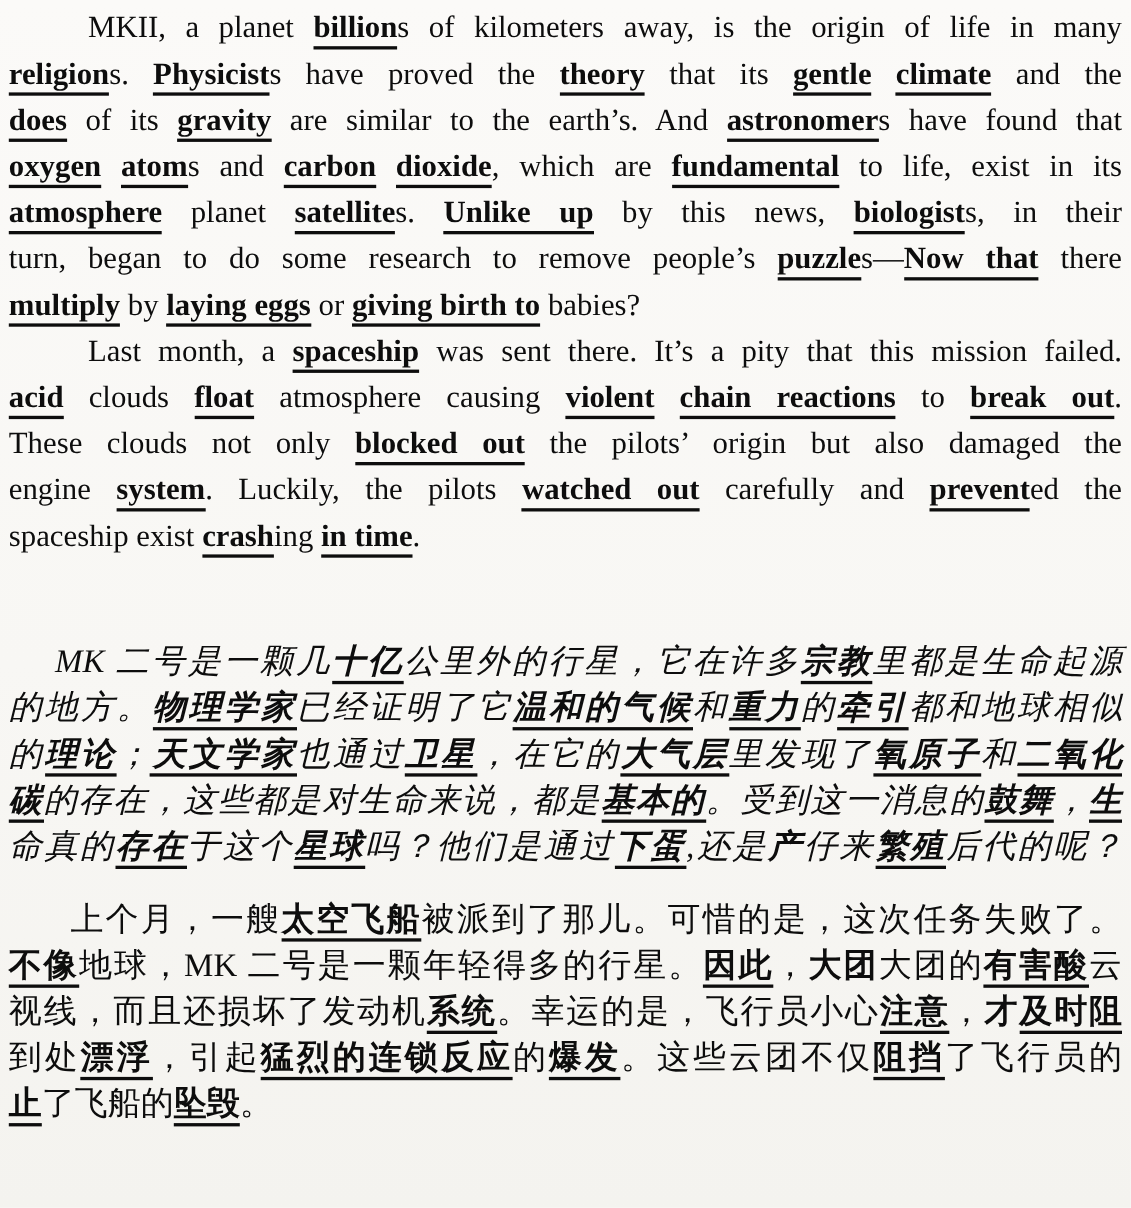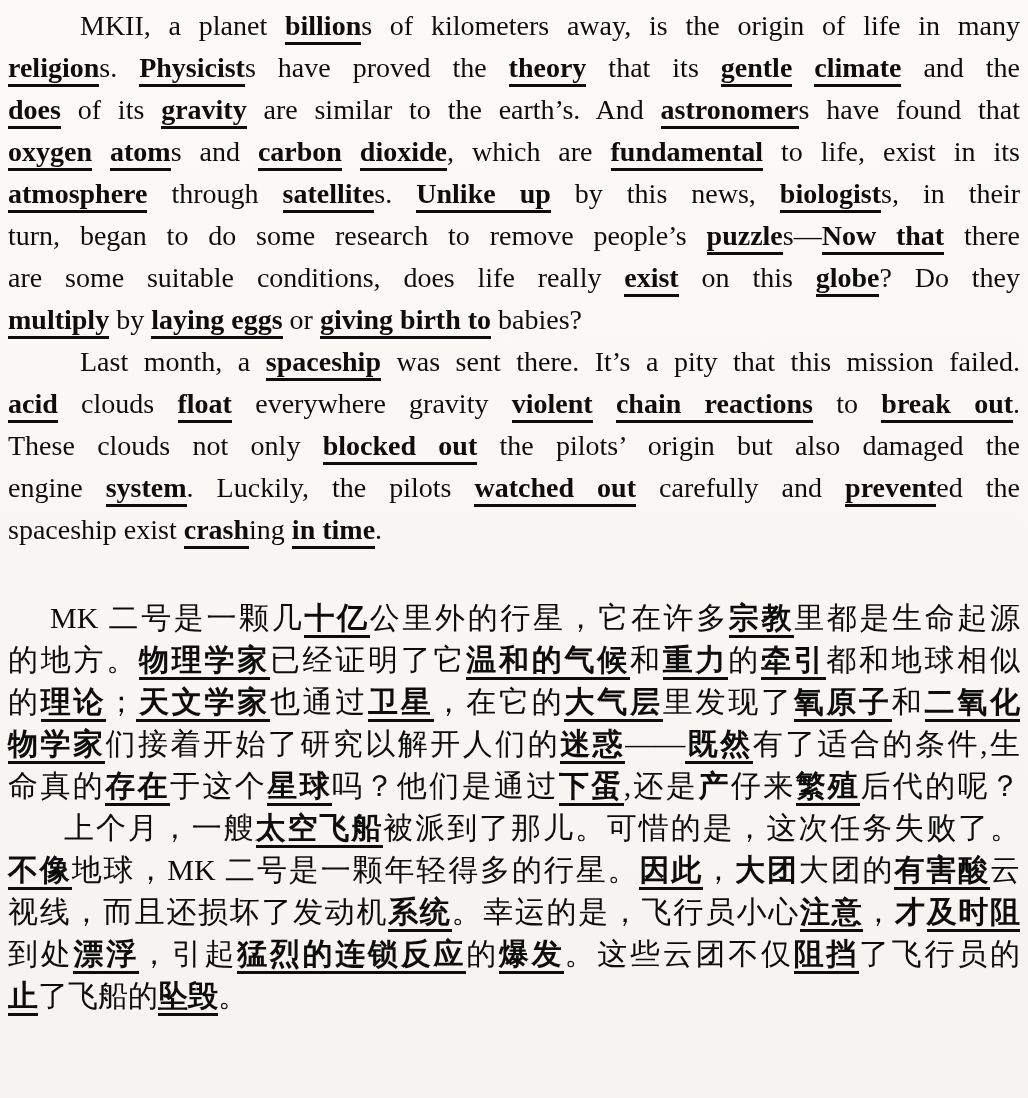--- a/index.html
+++ b/index.html
@@ -20,21 +20,21 @@
   }
   .para { margin: 0; }
   .para.en {
     font-family: Liberation Serif, serif;
     font-size: 28px;
   }
   .para.zh {
     font-family: "Liberation Serif", "DejaVu Serif", serif;
     font-size: 30px;
   }
-  .para.gap { margin-top: 46px; }
+  .para.gap { margin-top: 72px; font-style: italic; }
   .line {
     height: 42px;
     line-height: 42px;
     text-align: justify;
     text-align-last: justify;
     white-space: nowrap;
     overflow: visible;
   }
   .line.last {
     text-align-last: left;
@@ -50,39 +50,38 @@
 </style>
 </head>
 <body>
 
 <main id="passage" style="color: rgb(13, 13, 13);">
     <div class="para en">
       <div class="line" style="text-indent: 72px;"><span class="run s-n">MKII, a planet </span><span class="run s-bu">billion</span><span class="run s-n">s of kilometers away, is the origin of life in many</span></div>
       <div class="line"><span class="run s-bu">religion</span><span class="run s-n">s. </span><span class="run s-bu">Physicist</span><span class="run s-n">s have proved the </span><span class="run s-bu">theory</span><span class="run s-n"> that its </span><span class="run s-bu">gentle</span><span class="run s-n"> </span><span class="run s-bu">climate</span><span class="run s-n"> and the</span></div>
       <div class="line"><span class="run s-bu">does</span><span class="run s-n"> of its </span><span class="run s-bu">gravity</span><span class="run s-n"> are similar to the earth’s. And </span><span class="run s-bu">astronomer</span><span class="run s-n">s have found that</span></div>
       <div class="line"><span class="run s-bu">oxygen</span><span class="run s-n"> </span><span class="run s-bu">atom</span><span class="run s-n">s and </span><span class="run s-bu">carbon</span><span class="run s-n"> </span><span class="run s-bu">dioxide</span><span class="run s-n">, which are </span><span class="run s-bu">fundamental</span><span class="run s-n"> to life, exist in its</span></div>
-      <div class="line"><span class="run s-bu">atmosphere</span><span class="run s-n"> through </span><span class="run s-bu">satellite</span><span class="run s-n">s. </span><span class="run s-bu">Unlike up</span><span class="run s-n"> by this news, </span><span class="run s-bu">biologist</span><span class="run s-n">s, in their</span></div>
+      <div class="line"><span class="run s-bu">atmosphere</span><span class="run s-n"> planet </span><span class="run s-bu">satellite</span><span class="run s-n">s. </span><span class="run s-bu">Unlike up</span><span class="run s-n"> by this news, </span><span class="run s-bu">biologist</span><span class="run s-n">s, in their</span></div>
       <div class="line"><span class="run s-n">turn, began to do some research to remove people’s </span><span class="run s-bu">puzzle</span><span class="run s-n">s—</span><span class="run s-bu">Now that</span><span class="run s-n"> there</span></div>
-      <div class="line"><span class="run s-n">are some suitable conditions, does life really </span><span class="run s-bu">exist</span><span class="run s-n"> on this </span><span class="run s-bu">globe</span><span class="run s-n">? Do they</span></div>
       <div class="line last"><span class="run s-bu">multiply</span><span class="run s-n"> by </span><span class="run s-bu">laying eggs</span><span class="run s-n"> or </span><span class="run s-bu">giving birth to</span><span class="run s-n"> babies?</span></div>
     </div>
     <div class="para en">
       <div class="line" style="text-indent: 72px;"><span class="run s-n">Last month, a </span><span class="run s-bu">spaceship</span><span class="run s-n"> was sent there. It’s a pity that this mission failed.</span></div>
-      <div class="line"><span class="run s-bu">acid</span><span class="run s-n"> clouds </span><span class="run s-bu">float</span><span class="run s-n"> everywhere gravity </span><span class="run s-bu">violent</span><span class="run s-n"> </span><span class="run s-bu">chain reactions</span><span class="run s-n"> to </span><span class="run s-bu">break out</span><span class="run s-n">.</span></div>
+      <div class="line"><span class="run s-bu">acid</span><span class="run s-n"> clouds </span><span class="run s-bu">float</span><span class="run s-n"> atmosphere causing </span><span class="run s-bu">violent</span><span class="run s-n"> </span><span class="run s-bu">chain reactions</span><span class="run s-n"> to </span><span class="run s-bu">break out</span><span class="run s-n">.</span></div>
       <div class="line"><span class="run s-n">These clouds not only </span><span class="run s-bu">blocked out</span><span class="run s-n"> the pilots’ origin but also damaged the</span></div>
       <div class="line"><span class="run s-n">engine </span><span class="run s-bu">system</span><span class="run s-n">. Luckily, the pilots </span><span class="run s-bu">watched out</span><span class="run s-n"> carefully and </span><span class="run s-bu">prevent</span><span class="run s-n">ed the</span></div>
       <div class="line last"><span class="run s-n">spaceship exist </span><span class="run s-bu">crash</span><span class="run s-n">ing </span><span class="run s-bu">in time</span><span class="run s-n">.</span></div>
     </div>
     <div class="para zh gap">
       <div class="line" style="text-indent: 42px;"><span class="run s-n">MK 二号是一颗几</span><span class="run s-bu">十亿</span><span class="run s-n">公里外的行星，它在许多</span><span class="run s-bu">宗教</span><span class="run s-n">里都是生命起源</span></div>
       <div class="line"><span class="run s-n">的地方。</span><span class="run s-bu">物理学家</span><span class="run s-n">已经证明了它</span><span class="run s-bu">温和的气候</span><span class="run s-n">和</span><span class="run s-bu">重力</span><span class="run s-n">的</span><span class="run s-bu">牵引</span><span class="run s-n">都和地球相似</span></div>
       <div class="line"><span class="run s-n">的</span><span class="run s-bu">理论</span><span class="run s-n">；</span><span class="run s-bu">天文学家</span><span class="run s-n">也通过</span><span class="run s-bu">卫星</span><span class="run s-n">，在它的</span><span class="run s-bu">大气层</span><span class="run s-n">里发现了</span><span class="run s-bu">氧原子</span><span class="run s-n">和</span><span class="run s-bu">二氧化</span></div>
-      <div class="line"><span class="run s-bu">物学家</span><span class="run s-n">们接着开始了研究以解开人们的</span><span class="run s-bu">迷惑</span><span class="run s-n">——</span><span class="run s-bu">既然</span><span class="run s-n">有了适合的条件,生</span></div>
+      <div class="line"><span class="run s-bu">碳</span><span class="run s-n">的存在，这些都是对生命来说，都是</span><span class="run s-bu">基本的</span><span class="run s-n">。受到这一消息的</span><span class="run s-bu">鼓舞</span><span class="run s-n">，</span><span class="run s-bu">生</span></div>
       <div class="line"><span class="run s-n">命真的</span><span class="run s-bu">存在</span><span class="run s-n">于这个</span><span class="run s-bu">星球</span><span class="run s-n">吗？他们是通过</span><span class="run s-bu">下蛋</span><span class="run s-n">,还是</span><span class="run s-b">产</span><span class="run s-n">仔来</span><span class="run s-bu">繁殖</span><span class="run s-n">后代的呢？</span></div>
     </div>
     <div class="para zh">
-      <div class="line" style="text-indent: 56px;"><span class="run s-n">上个月，一艘</span><span class="run s-bu">太空飞船</span><span class="run s-n">被派到了那儿。可惜的是，这次任务失败了。</span></div>
+      <div class="line" style="text-indent: 56px; margin-top: 24px;"><span class="run s-n">上个月，一艘</span><span class="run s-bu">太空飞船</span><span class="run s-n">被派到了那儿。可惜的是，这次任务失败了。</span></div>
       <div class="line"><span class="run s-bu">不像</span><span class="run s-n">地球，MK 二号是一颗年轻得多的行星。</span><span class="run s-bu">因此</span><span class="run s-n">，</span><span class="run s-b">大团</span><span class="run s-n">大团的</span><span class="run s-bu">有害酸</span><span class="run s-n">云</span></div>
       <div class="line"><span class="run s-n">视线，而且还损坏了发动机</span><span class="run s-bu">系统</span><span class="run s-n">。幸运的是，飞行员小心</span><span class="run s-bu">注意</span><span class="run s-n">，</span><span class="run s-b">才</span><span class="run s-bu">及时阻</span></div>
       <div class="line"><span class="run s-n">到处</span><span class="run s-bu">漂浮</span><span class="run s-n">，引起</span><span class="run s-bu">猛烈的连锁反应</span><span class="run s-n">的</span><span class="run s-bu">爆发</span><span class="run s-n">。这些云团不仅</span><span class="run s-bu">阻挡</span><span class="run s-n">了飞行员的</span></div>
       <div class="line last"><span class="run s-bu">止</span><span class="run s-n">了飞船的</span><span class="run s-bu">坠毁</span><span class="run s-n">。</span></div>
     </div>
   </main>
 
 </body></html>

